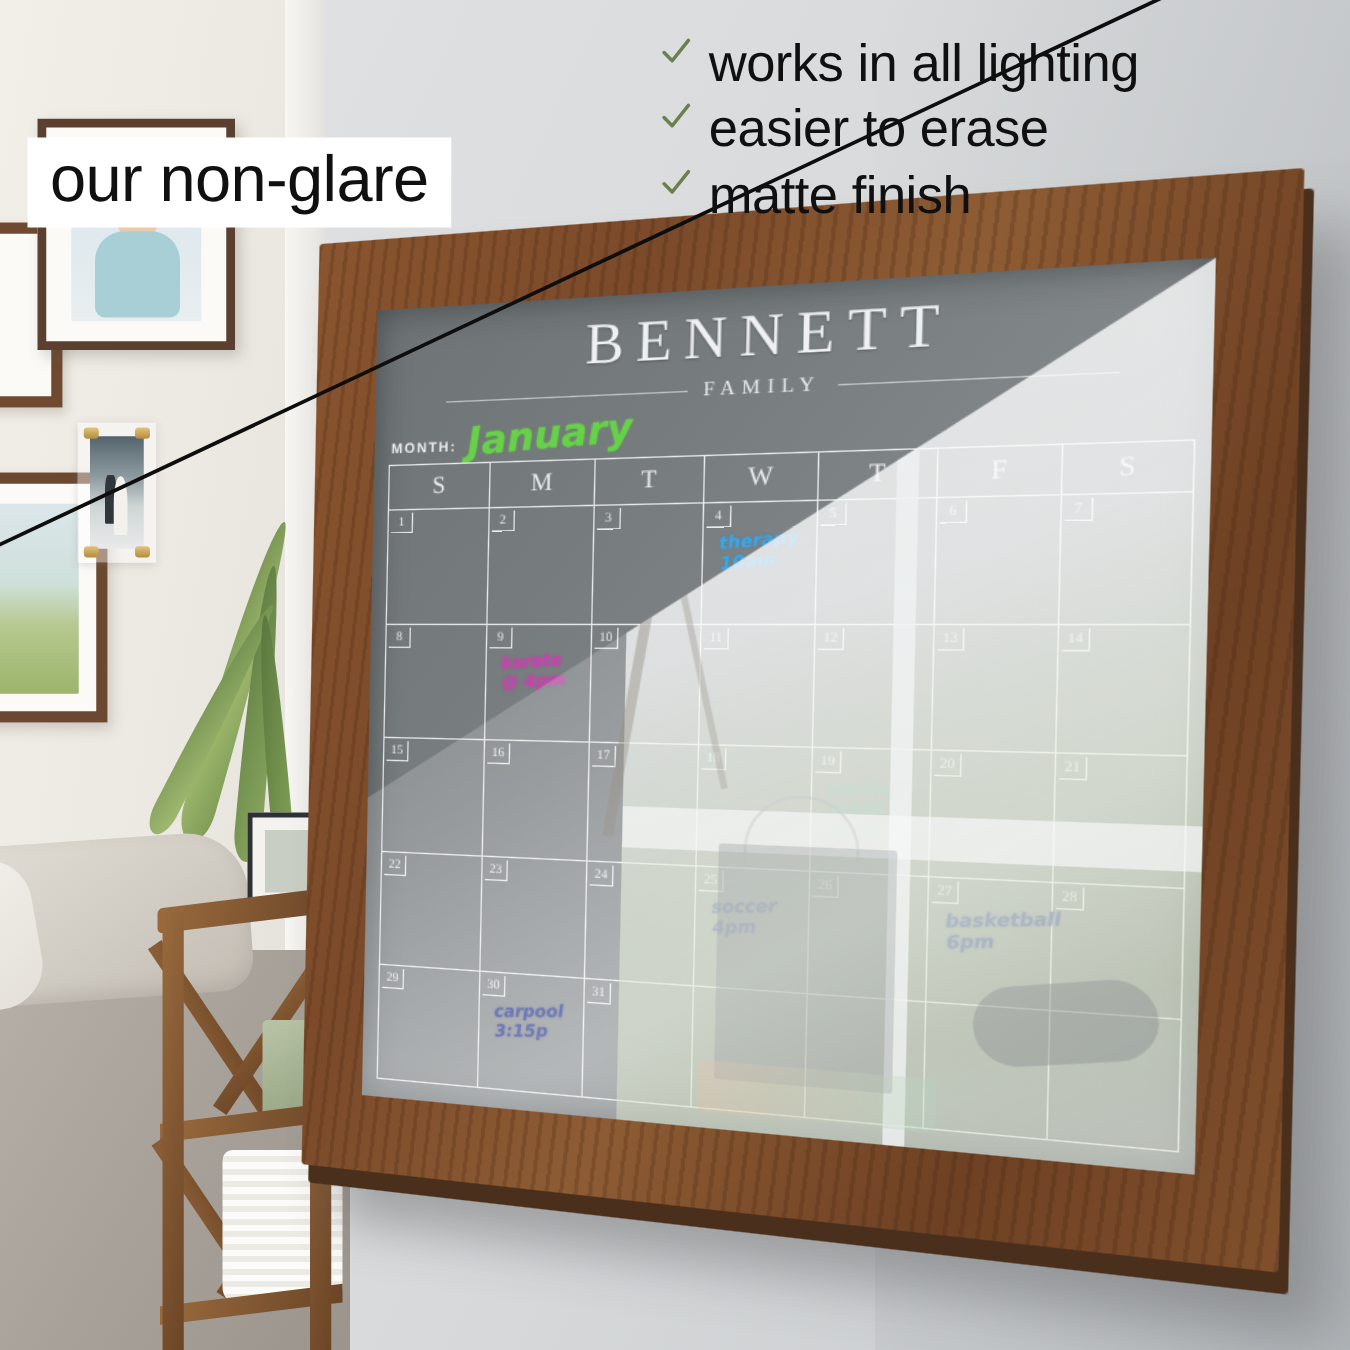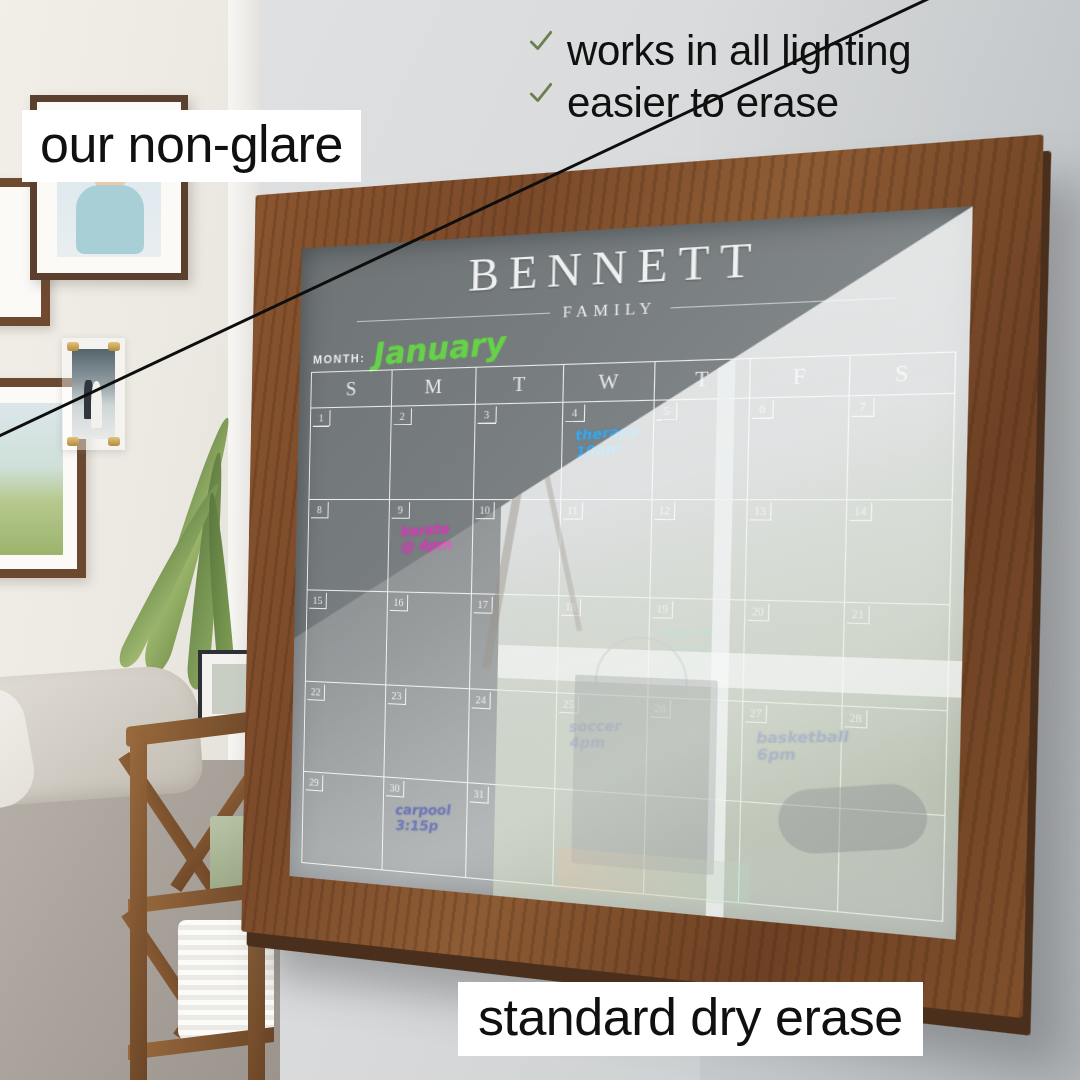--- a/index.html
+++ b/index.html
@@ -451,19 +451,22 @@
           <path d="M3 13 L9 19 L21 4" fill="none" stroke="#6b7f4f" stroke-width="2.6" stroke-linecap="round" stroke-linejoin="round"></path>
         </svg>
         <span class="txt">works in all lighting</span>
       </div>
       <div class="bullet">
         <svg class="chk" viewBox="0 0 24 24">
           <path d="M3 13 L9 19 L21 4" fill="none" stroke="#6b7f4f" stroke-width="2.6" stroke-linecap="round" stroke-linejoin="round"></path>
         </svg>
         <span class="txt">easier to erase</span>
       </div>
+      <div class="bullet">
+        <svg class="chk" viewBox="0 0 24 24">
+          <path d="M3 13 L9 19 L21 4" fill="none" stroke="#6b7f4f" stroke-width="2.6" stroke-linecap="round" stroke-linejoin="round"></path>
+        </svg>
+        <span class="txt">matte finish</span>
+      </div>
     </div>
 
-  <div id="label-bottom">
-    <span>standard dry erase</span>
-  </div>
 
 </div>
 
 </body></html>

